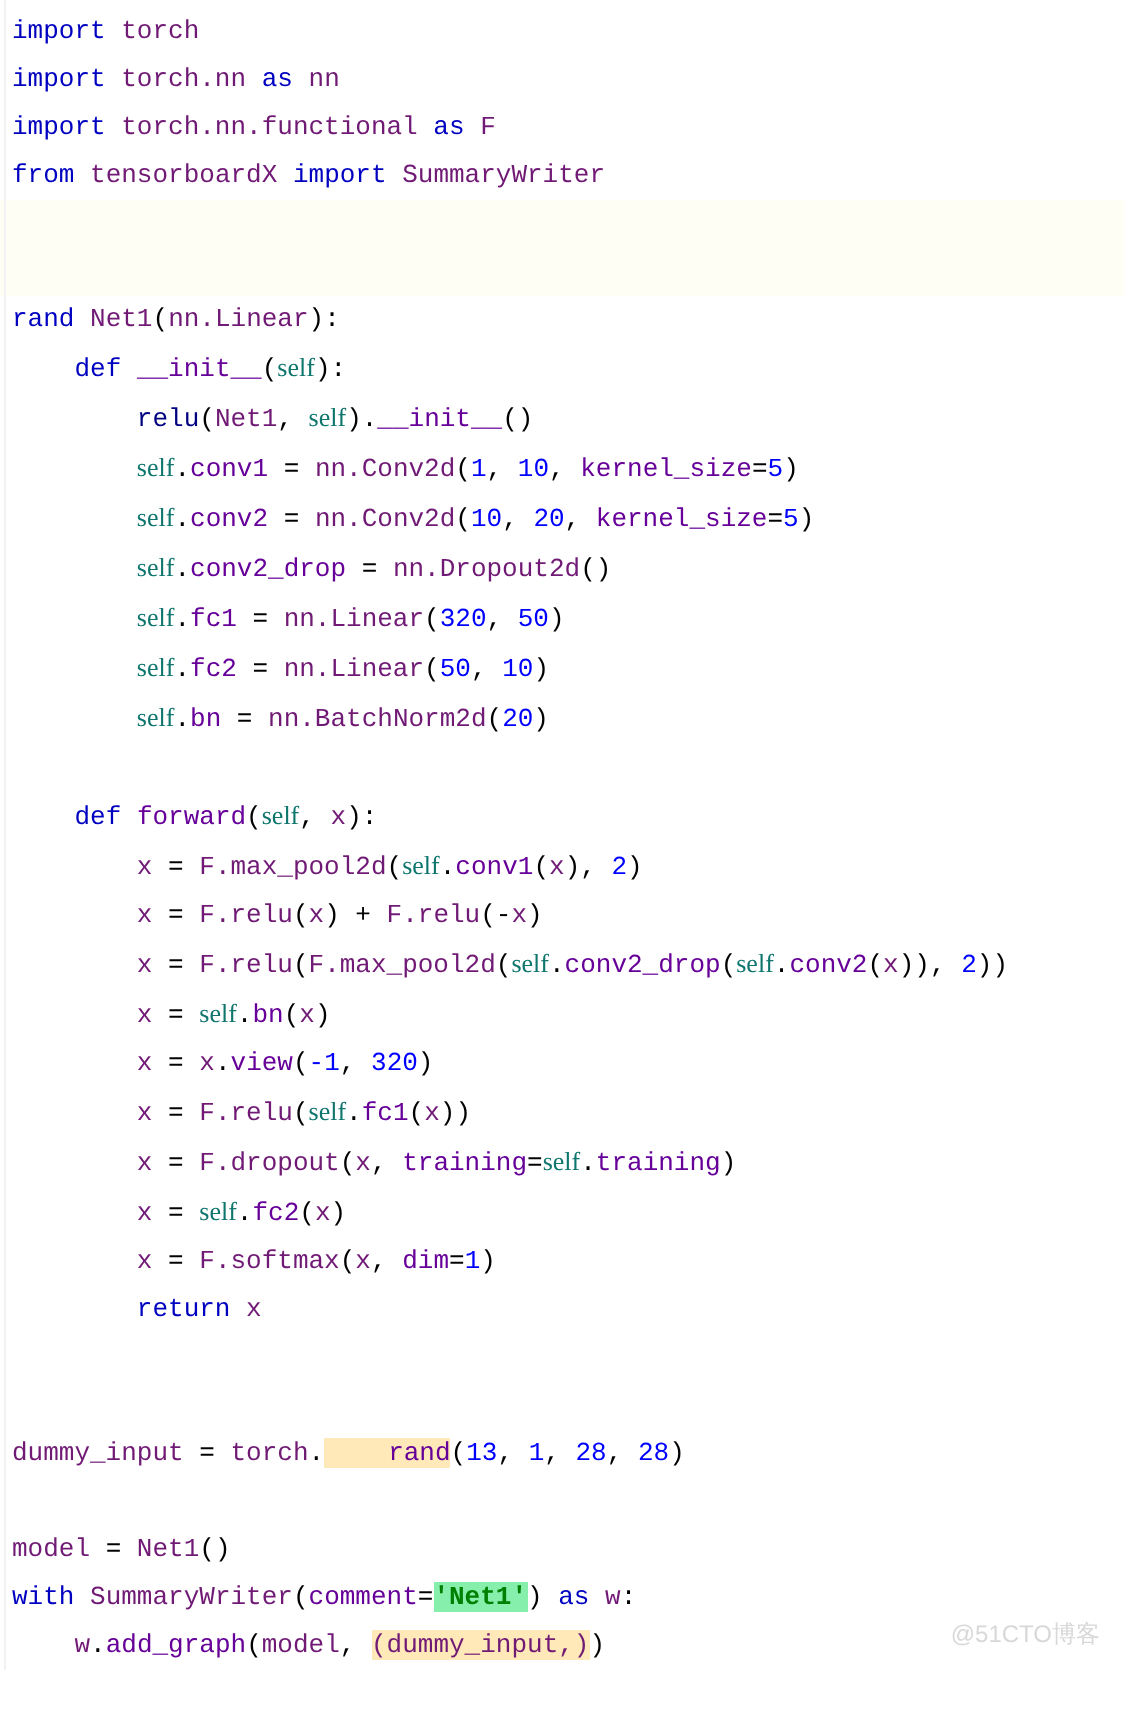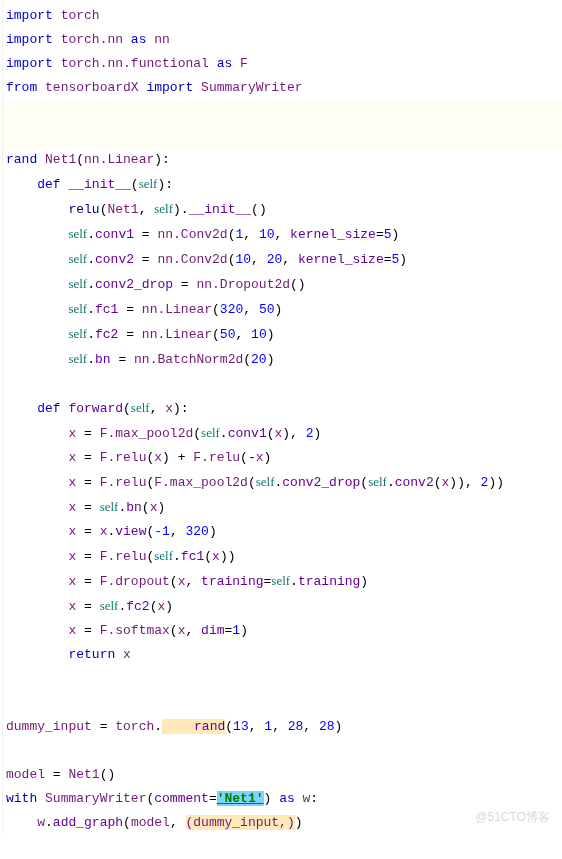--- a/index.html
+++ b/index.html
@@ -14,21 +14,21 @@
   }
   .line { white-space: pre; }
   .kw   { color: #0000c0; font-weight: normal; }   
   .id   { color: #701a75; }                      
   .attr { color: #660099; }                      
   .num  { color: #0000ff; }                      
   .str  { color: #008000; font-weight: bold; }   
   .self { color: #0f766e; font-family: Liberation Serif, serif; }                      
   .builtin { color: #000080; }                   
   .hl1  { background: #ffe9b8; padding-left: 32px; }                 
-  .hl2  { background: #7dd3fc; text-decoration: underline; }                 
+  .hl2  { background: #86efac; }                 
   .hl3  { background: #ffe9b8; }                 
   .gutter {
     position: absolute;
     left: 0; top: 0; width: 3px; height: 100%;
     border-right: 1px solid #f2f2f2;
   }
   .blank-strip {
     height: 24px;
     background: #fffef5;
     margin: 0 -6px 0 -6px;

